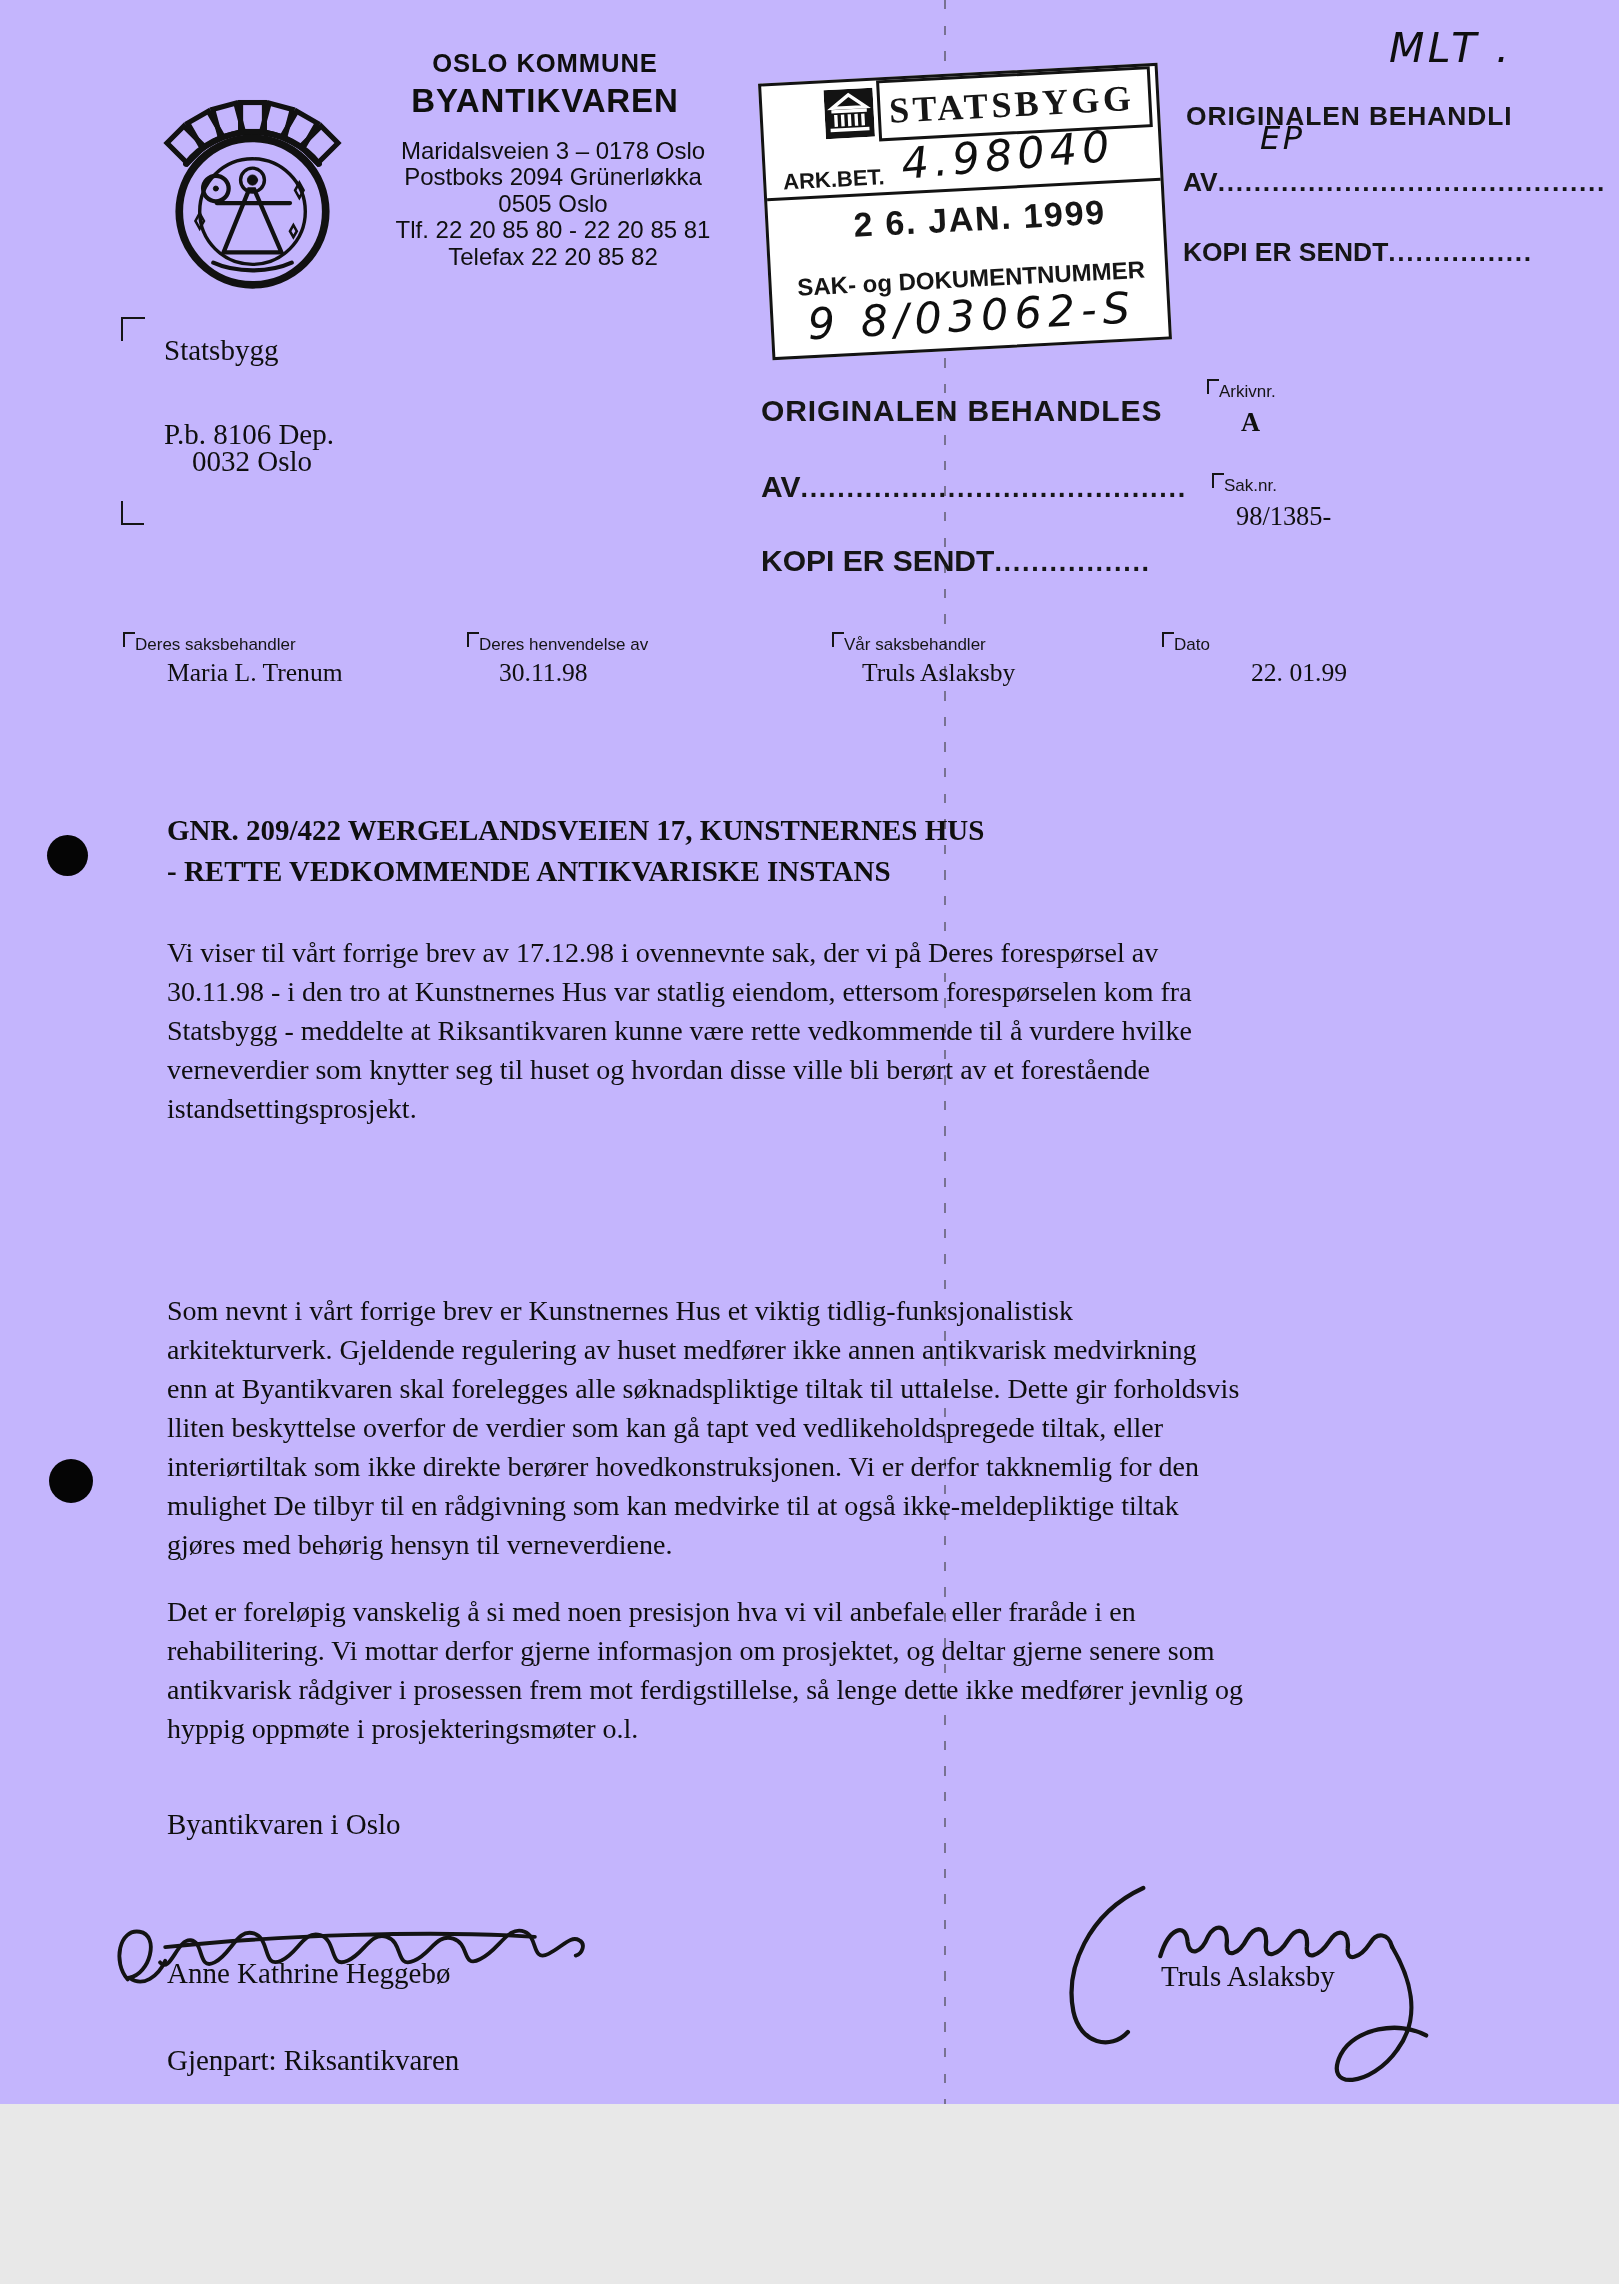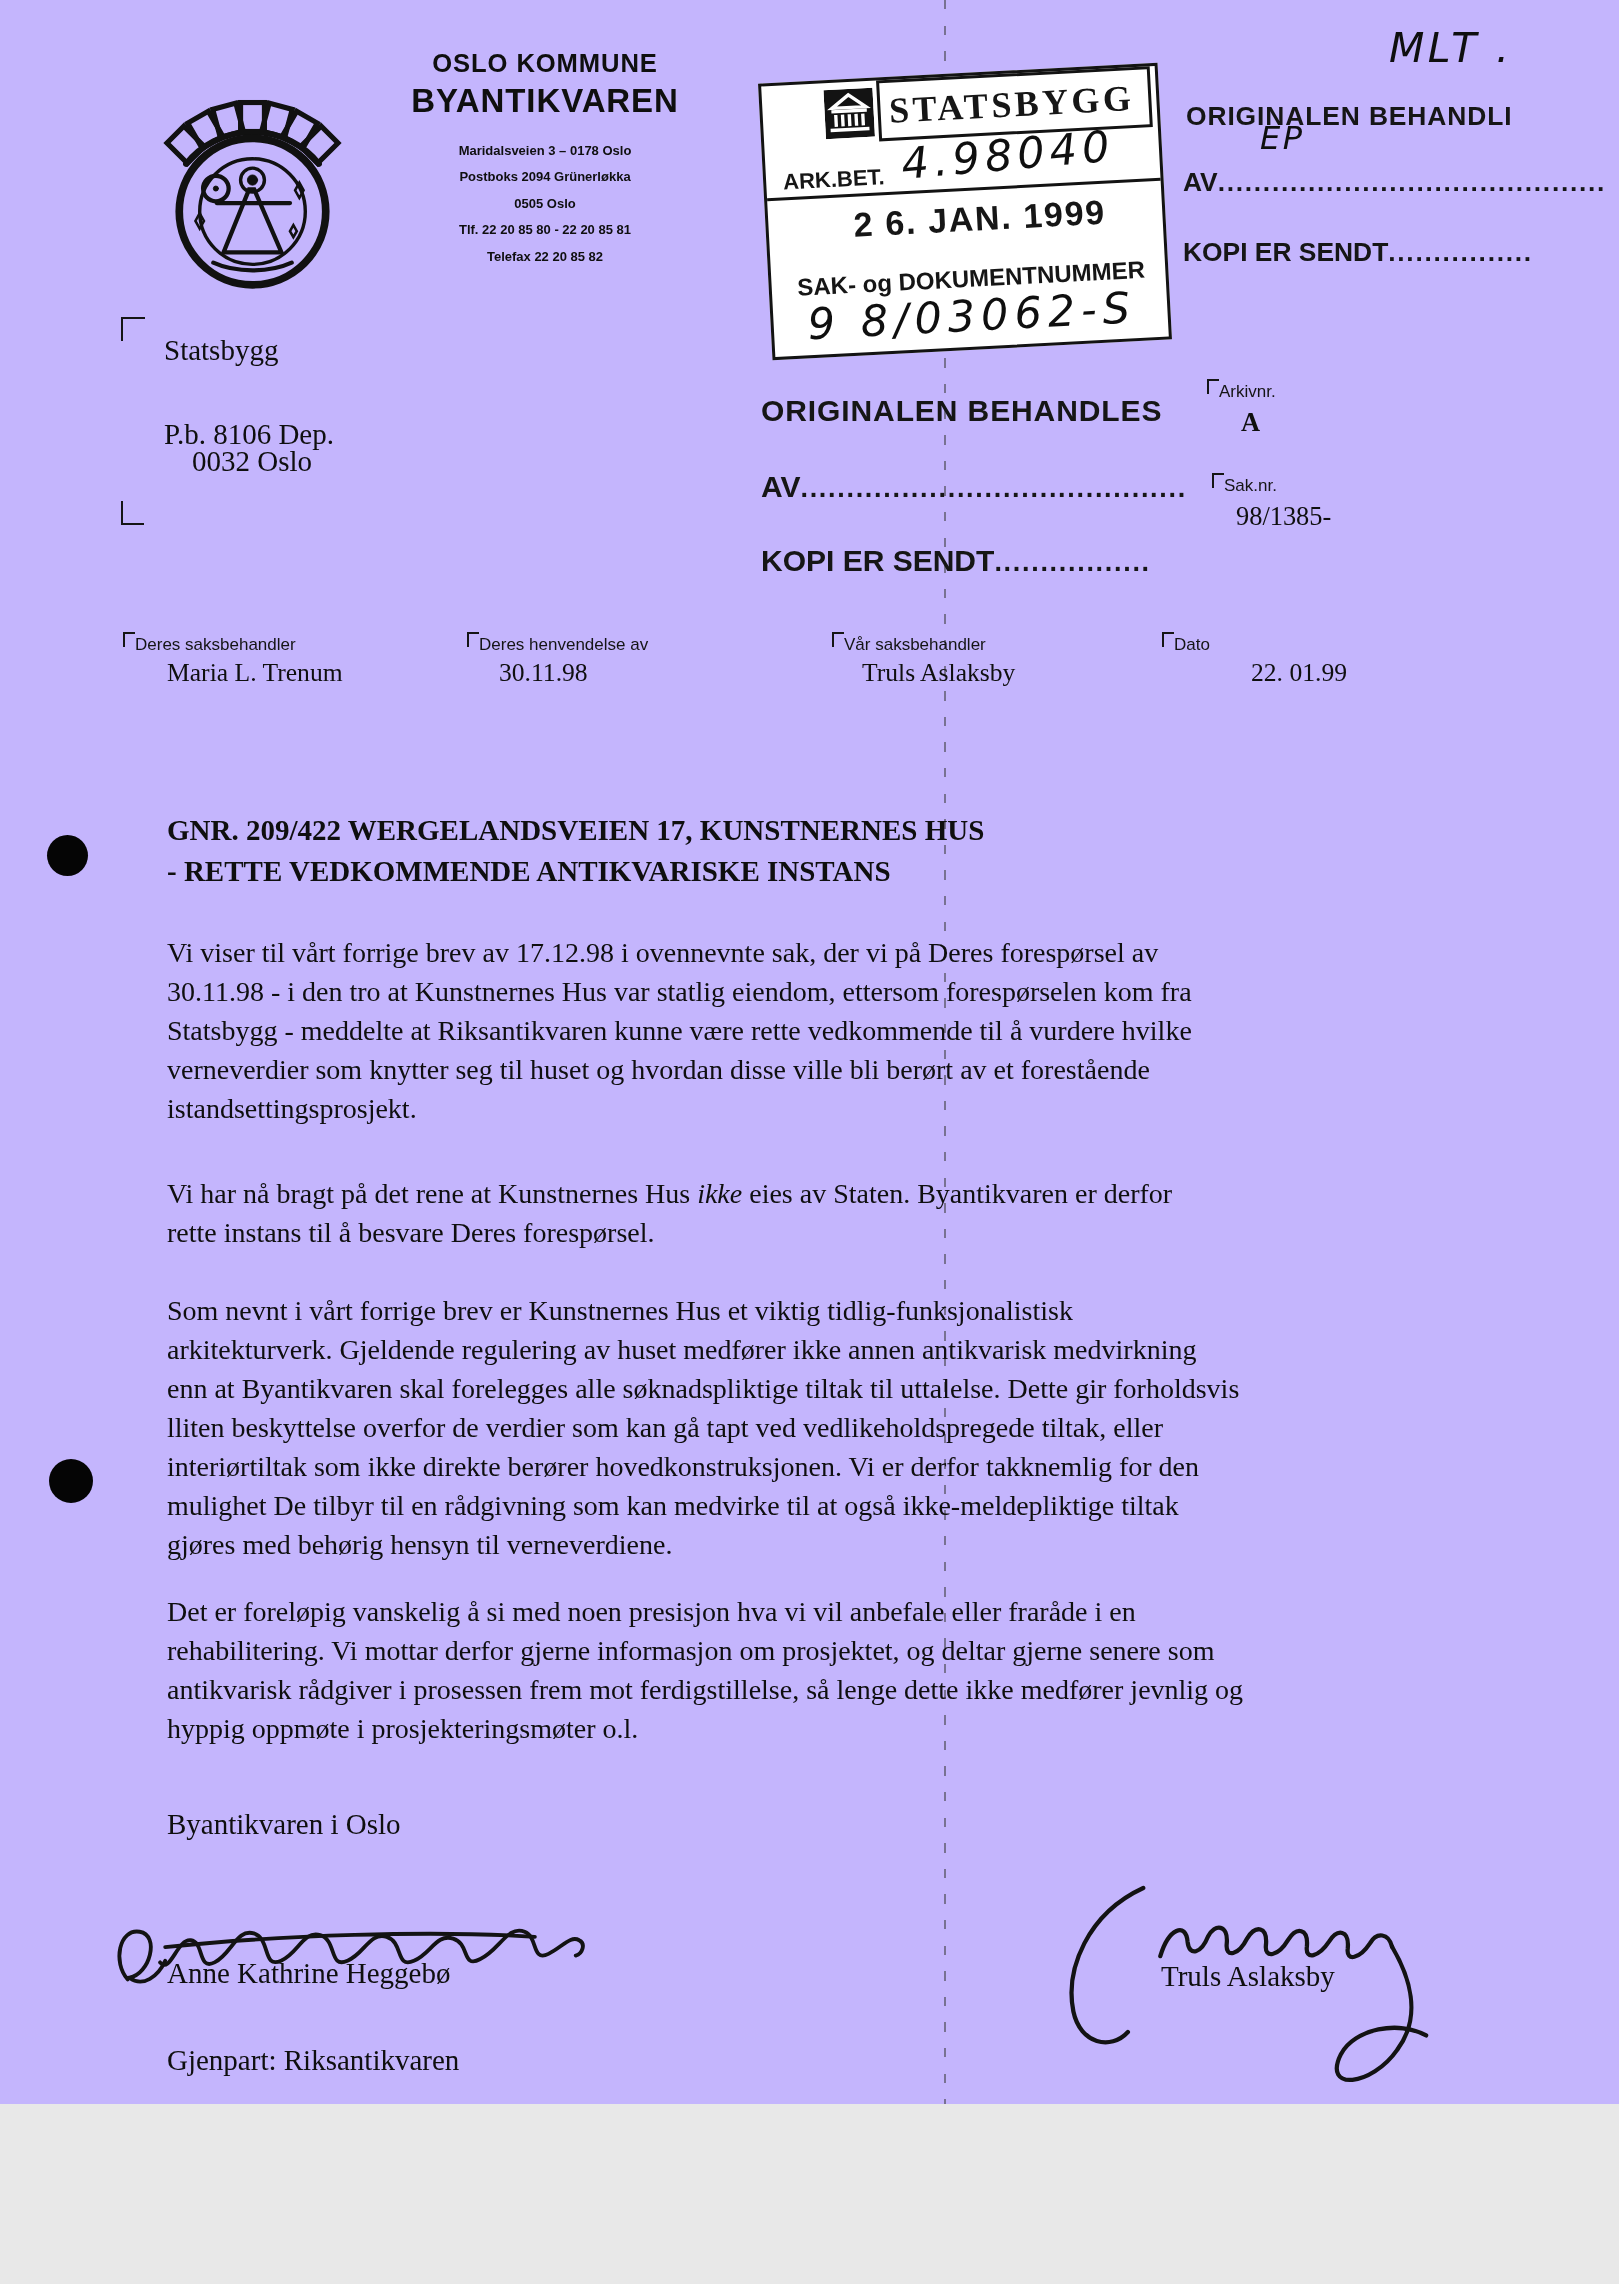--- a/index.html
+++ b/index.html
@@ -53,21 +53,21 @@
       <circle cx="75" cy="153" r="3" fill="#111"></circle>
       <path d="M56 182 L61 191 L56 200 L51 191 Z" stroke-width="3"></path>
       <path d="M173 146 L178 155 L173 164 L168 155 Z" stroke-width="3"></path>
       <path d="M166 196 L170 203 L166 210 L162 203 Z" stroke-width="3"></path>
       <path d="M72 240 C98 252 138 252 164 240" stroke-width="5"></path>
     </g>
   </svg>
 
   <div class="abs sans" style="left:366px;top:49px;width:358px;text-align:center;font-size:25.6px;font-weight:bold;letter-spacing:0.9px;">OSLO KOMMUNE</div>
   <div class="abs sans" style="left:366px;top:82px;width:358px;text-align:center;font-size:33px;font-weight:bold;letter-spacing:0.9px;">BYANTIKVAREN</div>
-  <div class="abs sans" style="left:332px;top:138px;width:426px;text-align:center;font-size:13px;font-weight:bold;line-height:26.4px;white-space:pre-line;">Maridalsveien 3 – 0178 Oslo
+  <div class="abs sans" style="left:340px;top:138px;width:426px;text-align:center;font-size:24px;font-weight:normal;line-height:26.4px;white-space:pre-line;">Maridalsveien 3 – 0178 Oslo
 Postboks 2094 Grünerløkka
 0505 Oslo
 Tlf. 22 20 85 80 - 22 20 85 81
 Telefax 22 20 85 82</div>
 
   <div class="abs stampbox" style="left:765px;top:73px;width:394px;height:271px;">
     <svg class="abs" style="left:62px;top:6.8px;" width="49" height="49" viewBox="0 0 58 58">
       <rect width="58" height="58" fill="#131313"></rect>
       <g stroke="#fff" stroke-width="4" fill="none">
         <path d="M29 7 L9 22 H49 Z"></path>
@@ -126,22 +126,20 @@
   <div class="abs refval" style="left:1251px;top:658px;">22. 01.99</div>
 
   <div class="abs subject" style="left:167px;top:810px;">GNR. 209/422 WERGELANDSVEIEN 17, KUNSTNERNES HUS
 - RETTE VEDKOMMENDE ANTIKVARISKE INSTANS</div>
 
   <div class="abs body-par" style="left:167px;top:933px;">Vi viser til vårt forrige brev av 17.12.98 i ovennevnte sak, der vi på Deres forespørsel av
 30.11.98 - i den tro at Kunstnernes Hus var statlig eiendom, ettersom forespørselen kom fra
 Statsbygg - meddelte at Riksantikvaren kunne være rette vedkommende til å vurdere hvilke
 verneverdier som knytter seg til huset og hvordan disse ville bli berørt av et forestående
 istandsettingsprosjekt.</div>
-  <div class="abs body-par" style="left:167px;top:1174px;"><span>Vi har nå bragt på det rene at Kunstnernes Hus </span><em>ikke</em><span> eies av Staten. Byantikvaren er derfor
-rette instans til å besvare Deres forespørsel.</span></div>
   <div class="abs body-par" style="left:167px;top:1291px;">Som nevnt i vårt forrige brev er Kunstnernes Hus et viktig tidlig-funksjonalistisk
 arkitekturverk. Gjeldende regulering av huset medfører ikke annen antikvarisk medvirkning
 enn at Byantikvaren skal forelegges alle søknadspliktige tiltak til uttalelse. Dette gir forholdsvis
 lliten beskyttelse overfor de verdier som kan gå tapt ved vedlikeholdspregede tiltak, eller
 interiørtiltak som ikke direkte berører hovedkonstruksjonen. Vi er derfor takknemlig for den
 mulighet De tilbyr til en rådgivning som kan medvirke til at også ikke-meldepliktige tiltak
 gjøres med behørig hensyn til verneverdiene.</div>
   <div class="abs body-par" style="left:167px;top:1592px;">Det er foreløpig vanskelig å si med noen presisjon hva vi vil anbefale eller fraråde i en
 rehabilitering. Vi mottar derfor gjerne informasjon om prosjektet, og deltar gjerne senere som
 antikvarisk rådgiver i prosessen frem mot ferdigstillelse, så lenge dette ikke medfører jevnlig og

